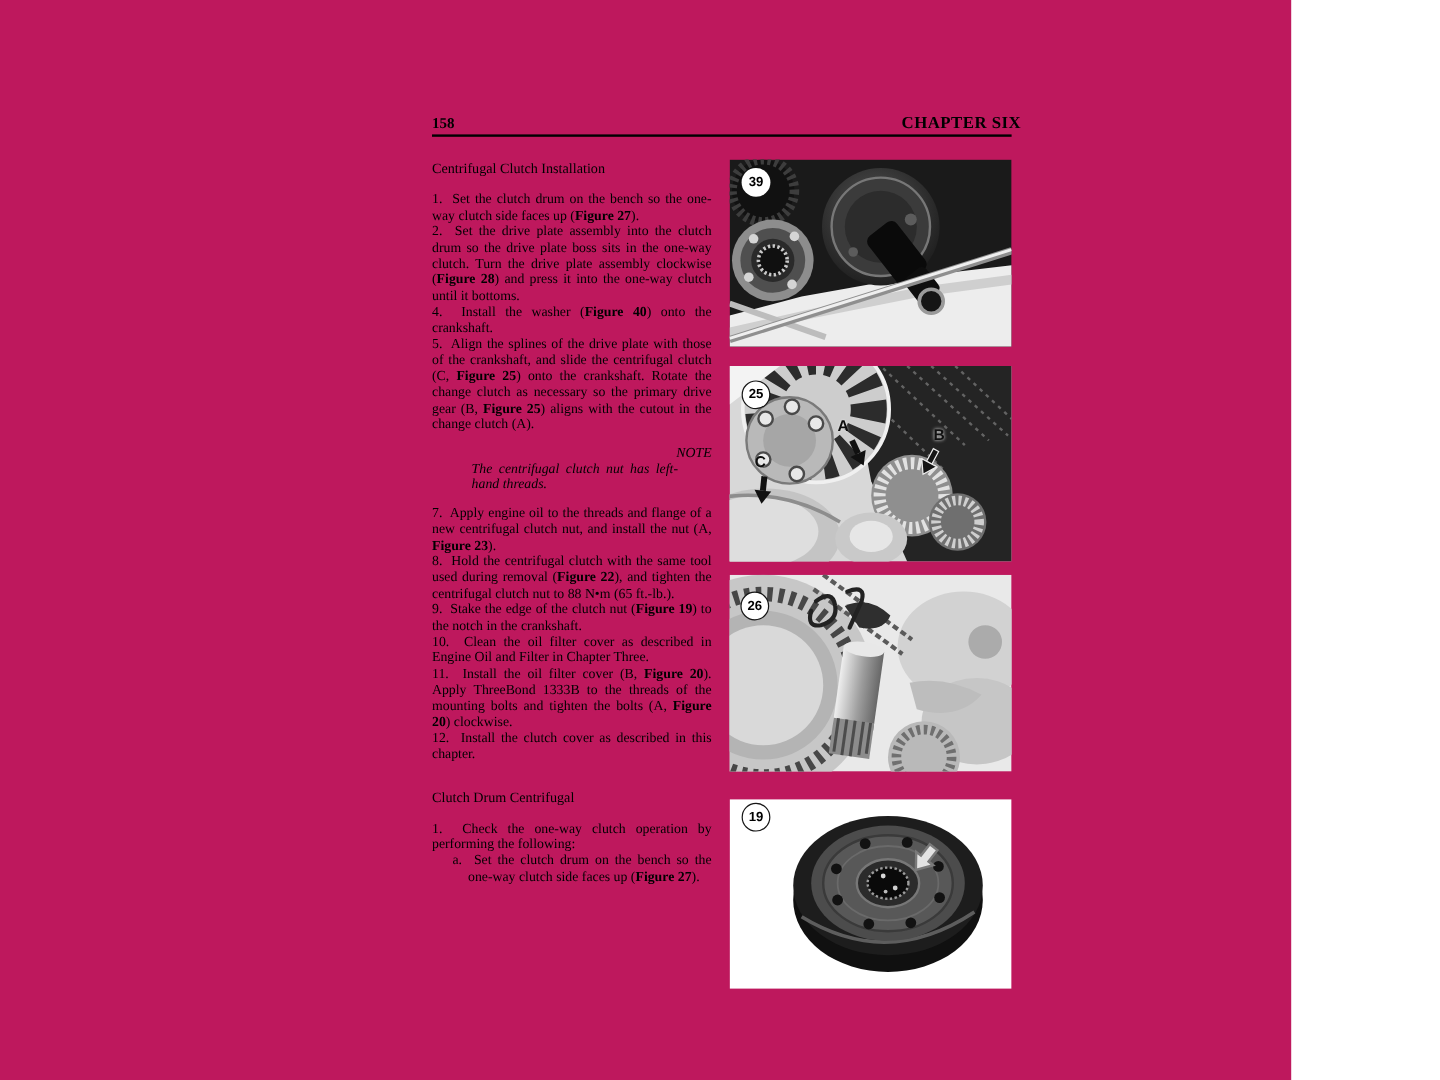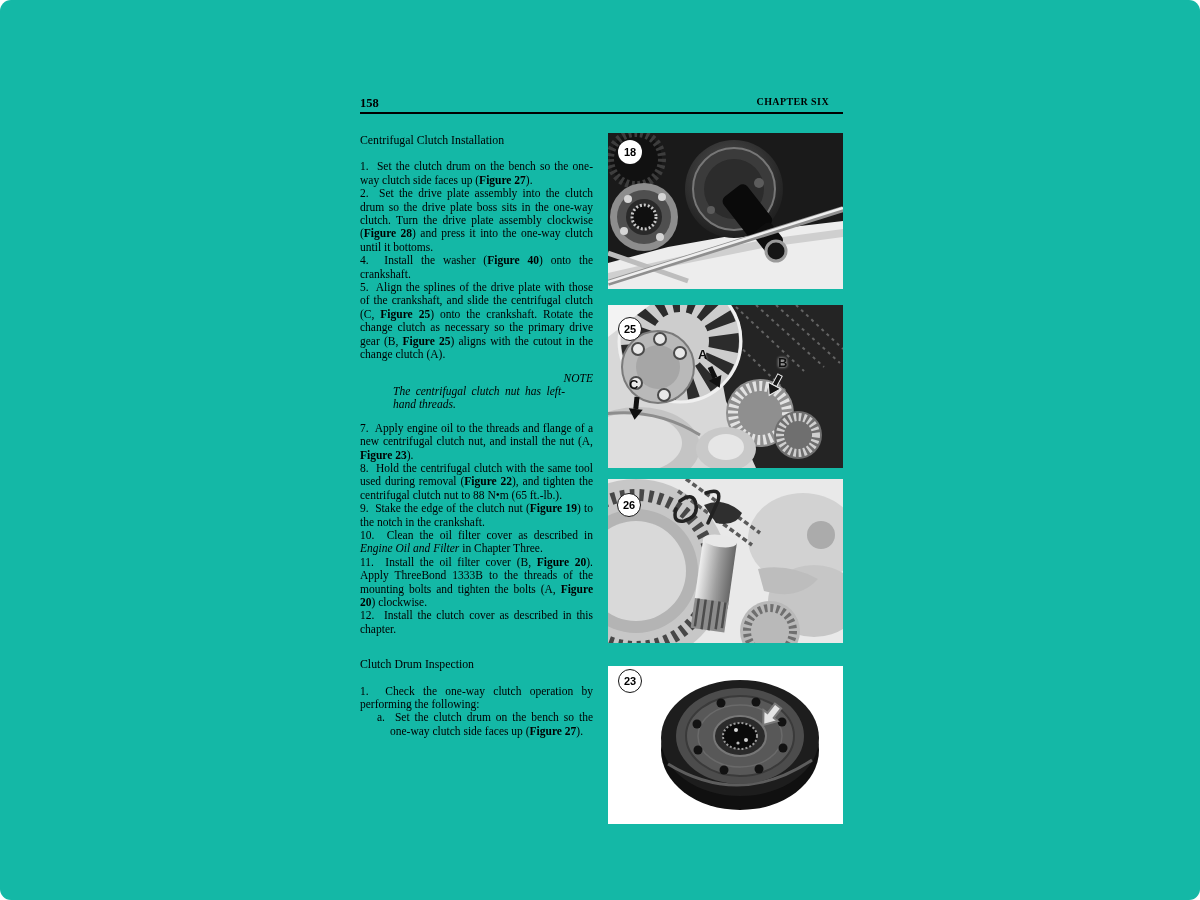--- a/index.html
+++ b/index.html
@@ -3,34 +3,33 @@
 <meta charset="utf-8">
 <style>
   html, body {
     margin: 0; padding: 0;
     width: 1200px; height: 900px;
     background: #ffffff;
     overflow: hidden;
   }
   #page {
     position: relative;
-    width: 1200px; height: 900px;
-    background: #14b8a6;
+    width: 1076px; height: 900px;
+    background: #be185d;
     color: #000;
     font-family: "Liberation Serif", serif;
-    border-radius: 11px;
   }
   
   .hdr-num {
     position: absolute; left: 360px; top: 96px;
     font-weight: bold; font-size: 12.5px;
   }
   .hdr-chapter {
-    position: absolute; left: 346px; top: 96px; width: 483px;
-    text-align: right; font-weight: bold; font-size: 10px; letter-spacing: 0.4px;
+    position: absolute; left: 368px; top: 96px; width: 483px;
+    text-align: right; font-weight: bold; font-size: 14px; letter-spacing: 0.4px;
   }
   .hdr-rule {
     position: absolute; left: 360px; top: 112px; width: 483px; height: 2px;
     background: #000;
   }
   
   .textcol {
     position: absolute; left: 360px; top: 134px; width: 233px;
     font-size: 11.5px; line-height: 13.4px; text-align: justify;
   }
@@ -78,25 +77,25 @@
     <p class="step"><span>2.&nbsp; Set the drive plate assembly into the clutch drum so the drive plate boss sits in the one-way clutch. Turn the drive plate assembly clockwise (</span><span style="font-weight: bold;">Figure 28</span><span>) and press it into the one-way clutch until it bottoms.</span></p>
     <p class="step"><span>4.&nbsp; Install the washer (</span><span style="font-weight: bold;">Figure 40</span><span>) onto the crankshaft.</span></p>
     <p class="step"><span>5.&nbsp; Align the splines of the drive plate with those of the crankshaft, and slide the centrifugal clutch (C, </span><span style="font-weight: bold;">Figure 25</span><span>) onto the crankshaft. Rotate the change clutch as necessary so the primary drive gear (B, </span><span style="font-weight: bold;">Figure 25</span><span>) aligns with the cutout in the change clutch (A).</span></p>
 
     <div class="note-label">NOTE</div>
     <div class="note-body">The centrifugal clutch nut has left-hand threads.</div>
 
     <p class="step"><span>7.&nbsp; Apply engine oil to the threads and flange of a new centrifugal clutch nut, and install the nut (A, </span><span style="font-weight: bold;">Figure 23</span><span>).</span></p>
     <p class="step"><span>8.&nbsp; Hold the centrifugal clutch with the same tool used during removal (</span><span style="font-weight: bold;">Figure 22</span><span>), and tighten the centrifugal clutch nut to 88 N•m (65 ft.-lb.).</span></p>
     <p class="step"><span>9.&nbsp; Stake the edge of the clutch nut (</span><span style="font-weight: bold;">Figure 19</span><span>) to the notch in the crankshaft.</span></p>
-    <p class="step"><span>10.&nbsp; Clean the oil filter cover as described in </span><span style="font-style: italic; margin-top: 30px;">Engine Oil and Filter</span><span> in Chapter Three.</span></p>
+    <p class="step"><span>10.&nbsp; Clean the oil filter cover as described in </span><span style=" margin-top: 30px;">Engine Oil and Filter</span><span> in Chapter Three.</span></p>
     <p class="step"><span>11.&nbsp; Install the oil filter cover (B, </span><span style="font-weight: bold;">Figure 20</span><span>). Apply ThreeBond 1333B to the threads of the mounting bolts and tighten the bolts (A, </span><span style="font-weight: bold;">Figure 20</span><span>) clockwise.</span></p>
     <p class="step"><span>12.&nbsp; Install the clutch cover as described in this chapter.</span></p>
 
-    <div class="sec-heading second">Clutch Drum Inspection</div>
+    <div class="sec-heading second">Clutch Drum Centrifugal</div>
     <p class="step"><span>1.&nbsp; Check the one-way clutch operation by performing the following:</span></p>
     <p class="substep"><span>a.&nbsp; Set the clutch drum on the bench so the one-way clutch side faces up (</span><span style="font-weight: bold;">Figure 27</span><span>).</span></p>
   </div>
 
   <div class="fig" id="fig24">
     <svg width="235" height="156" viewBox="0 0 235 156">
       <defs>
         <radialGradient id="g24a" cx="45%" cy="38%" r="70%">
           <stop offset="0%" stop-color="#575757"></stop>
             <stop offset="100%" stop-color="#181818"></stop>
@@ -125,21 +124,21 @@
       <circle cx="103" cy="77" r="4" fill="#5c5c5c"></circle>
       <g transform="translate(124,58) rotate(-38)">
         <rect x="-15" y="0" width="30" height="50" rx="6" fill="#0a0a0a"></rect>
         <rect x="-11" y="46" width="22" height="26" rx="5" fill="#0e0e0e"></rect>
       </g>
       <line x1="0" y1="120" x2="80" y2="148" stroke="#bdbdbd" stroke-width="5"></line>
       <line x1="0" y1="150" x2="235" y2="76" stroke="#8f8f8f" stroke-width="6"></line>
       <line x1="0" y1="149" x2="235" y2="75" stroke="#efefef" stroke-width="2.5"></line>
       <circle cx="168" cy="118" r="10" fill="#151515" stroke="#9a9a9a" stroke-width="3"></circle>
     </svg>
-    <div class="badge" style="left:10px; top:7px;">18</div>
+    <div class="badge" style="left:10px; top:7px;">39</div>
   </div>
 
   <div class="fig" id="fig25">
     <svg width="235" height="163" viewBox="0 0 235 163">
       <rect width="235" height="163" fill="#d8d8d8"></rect>
       <polygon points="100,0 235,0 235,163 148,163 118,96" fill="#242424"></polygon>
       <g stroke="#6f6f6f" stroke-width="2" stroke-dasharray="3 4" opacity="0.85">
         <line x1="128" y1="2" x2="196" y2="66"></line>
         <line x1="148" y1="0" x2="216" y2="62"></line>
         <line x1="168" y1="0" x2="232" y2="58"></line>
@@ -258,16 +257,16 @@
       <ellipse cx="132" cy="70" rx="17" ry="13" fill="none" stroke="#9c9c9c" stroke-width="2" stroke-dasharray="2 2"></ellipse>
       <circle cx="128" cy="64" r="2" fill="#d8d8d8"></circle>
         <circle cx="138" cy="74" r="2" fill="#cfcfcf"></circle>
         <circle cx="130" cy="77" r="1.6" fill="#bbbbbb"></circle>
       <g fill="#e3e3e3" stroke="#7a7a7a" stroke-width="2">
         <g transform="translate(170,40) rotate(38)">
           <path d="M-4,0 L4,0 L4,12 L9,12 L0,24 L-9,12 L-4,12 Z"></path>
         </g>
       </g>
     </svg>
-    <div class="badge ring" style="left:10px; top:3px;">23</div>
+    <div class="badge ring" style="left:10px; top:3px;">19</div>
   </div>
 
 </div>
 
 </body></html>

